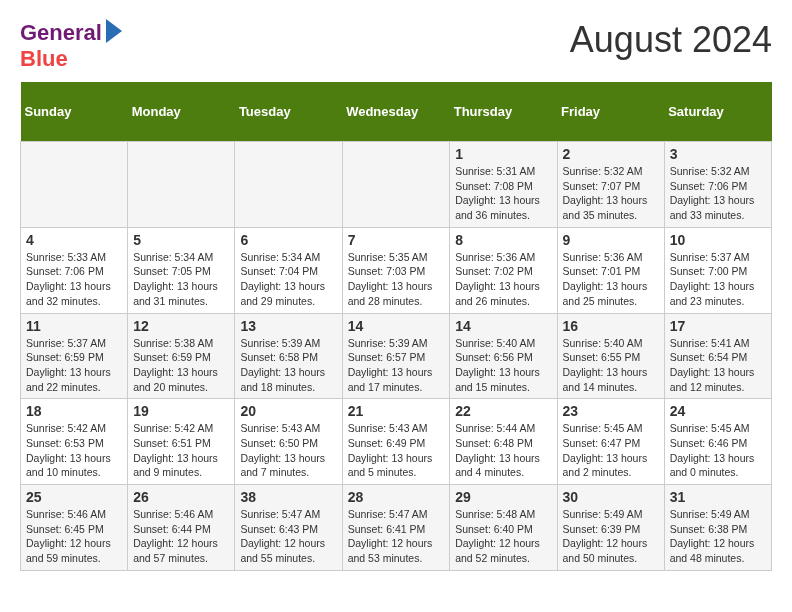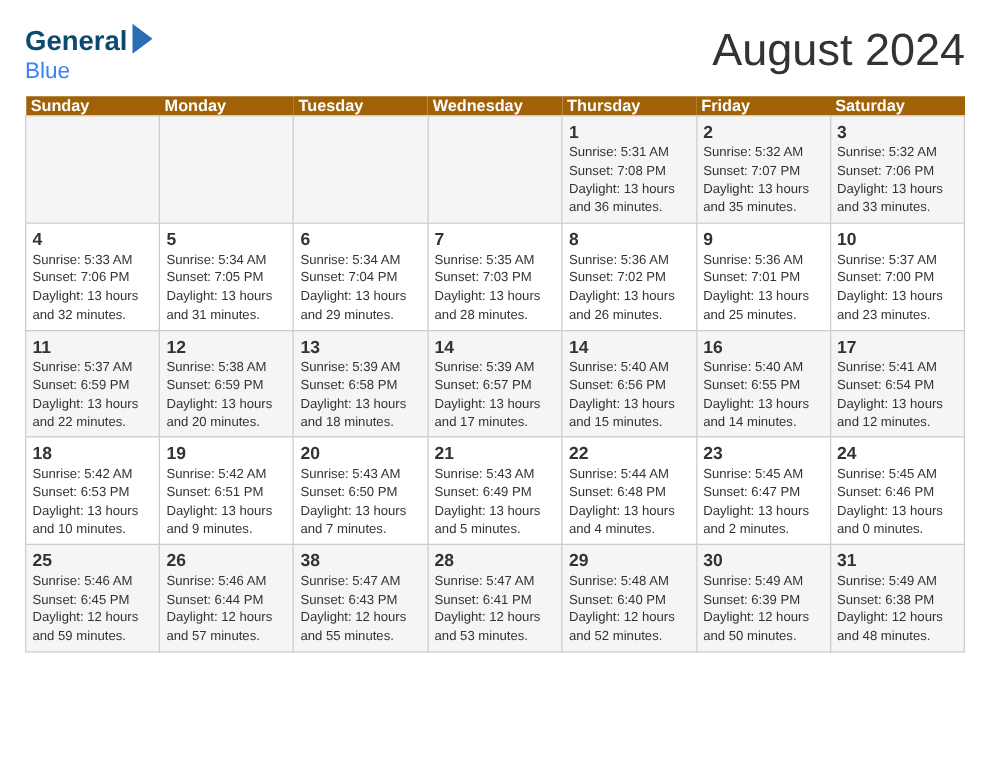--- a/index.html
+++ b/index.html
@@ -21,26 +21,26 @@
       flex-direction: column;
       align-items: flex-start;
     }
     .logo-text {
       display: flex;
       align-items: center;
     }
     .logo-general {
       font-size: 22px;
       font-weight: bold;
-      color: #0c4a6e;
+      color: #701a75;
     }
     .logo-blue {
-      font-size: 18px;
-      font-weight: normal;
-      color: #3b82f6;
+      font-size: 22px;
+      font-weight: bold;
+      color: #ef4444;
     }
     .logo-arrow {
       width: 0;
       height: 0;
       border-top: 12px solid transparent;
       border-bottom: 12px solid transparent;
       border-left: 16px solid #2a6db5;
       margin-left: 4px;
       margin-top: -4px;
     }
@@ -57,23 +57,23 @@
       font-size: 16px;
       font-weight: normal;
       color: #555;
     }
     table {
       width: 100%;
       border-collapse: collapse;
       font-size: 11px;
     }
     thead tr th {
-      background-color: #a16207;
+      background-color: #4d7c0f;
       color: #fff;
-      padding: 0 4px;
+      padding: 22px 4px;
       text-align: left;
       font-size: 13px;
       font-weight: bold;
     }
     tbody tr td {
       border: 1px solid #ccc;
       vertical-align: top;
       padding: 4px 5px;
       height: 80px;
       width: 108px;

